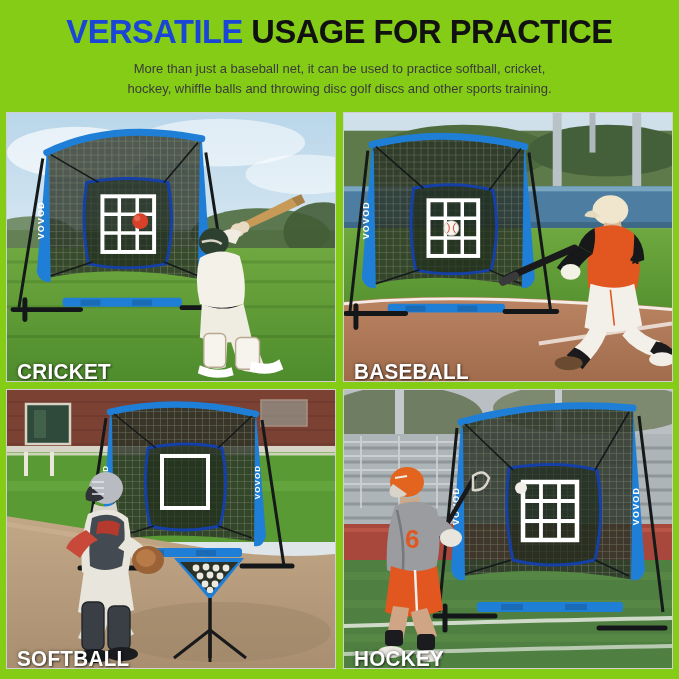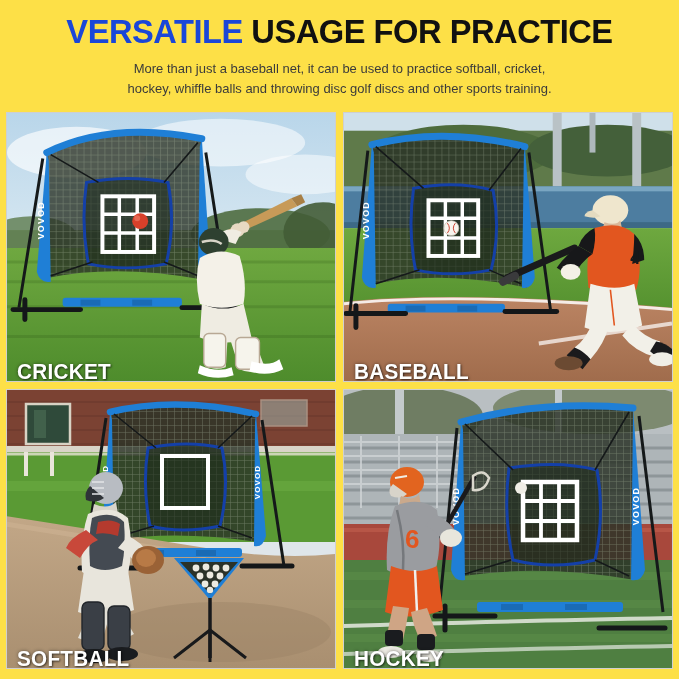--- a/index.html
+++ b/index.html
@@ -2,21 +2,21 @@
 <html><head>
 <meta charset="utf-8">
 <style>
   * { box-sizing: border-box; margin: 0; padding: 0; }
   html, body {
     width: 679px; height: 679px;
     background: #f2f2f2;
     font-family: "Liberation Sans", sans-serif;
     overflow: hidden;
   }
-  .page { width: 679px; height: 679px; background: #fde047; position: relative; }
+  .page { width: 679px; height: 679px; background: #84cc16; position: relative; }
 
   
   .header { padding: 14px 10px 0 10px; text-align: center; }
   .headline {
     font-size: 34px;
     font-weight: bold;
     letter-spacing: -0.5px;
     line-height: 1.05;
     color: #111111;
     white-space: nowrap;

